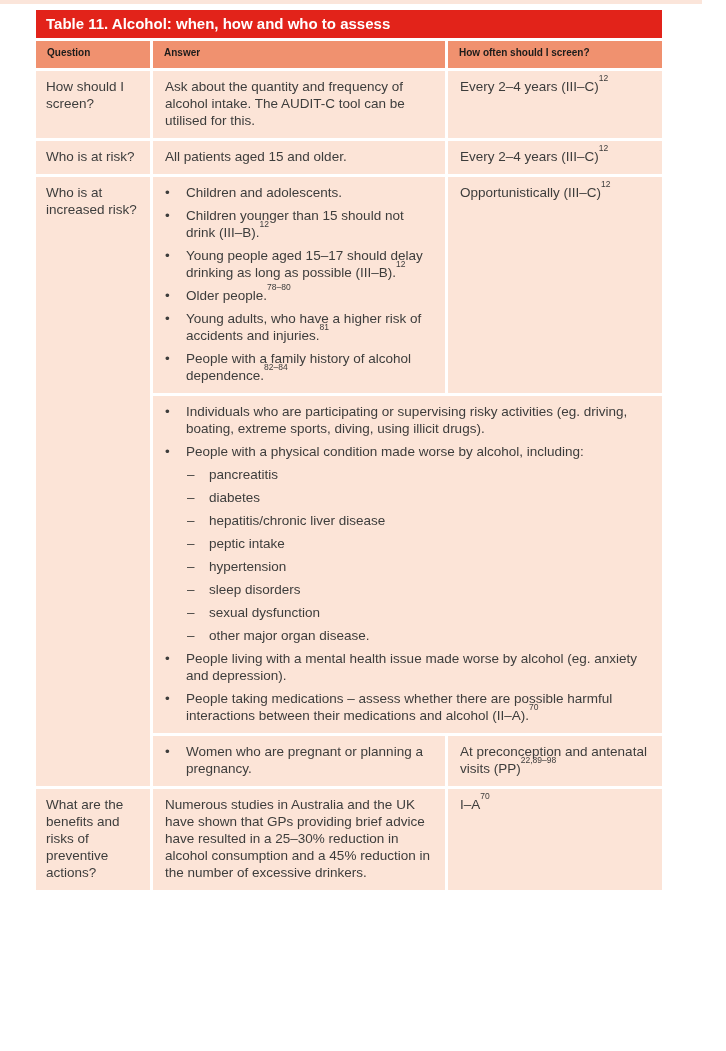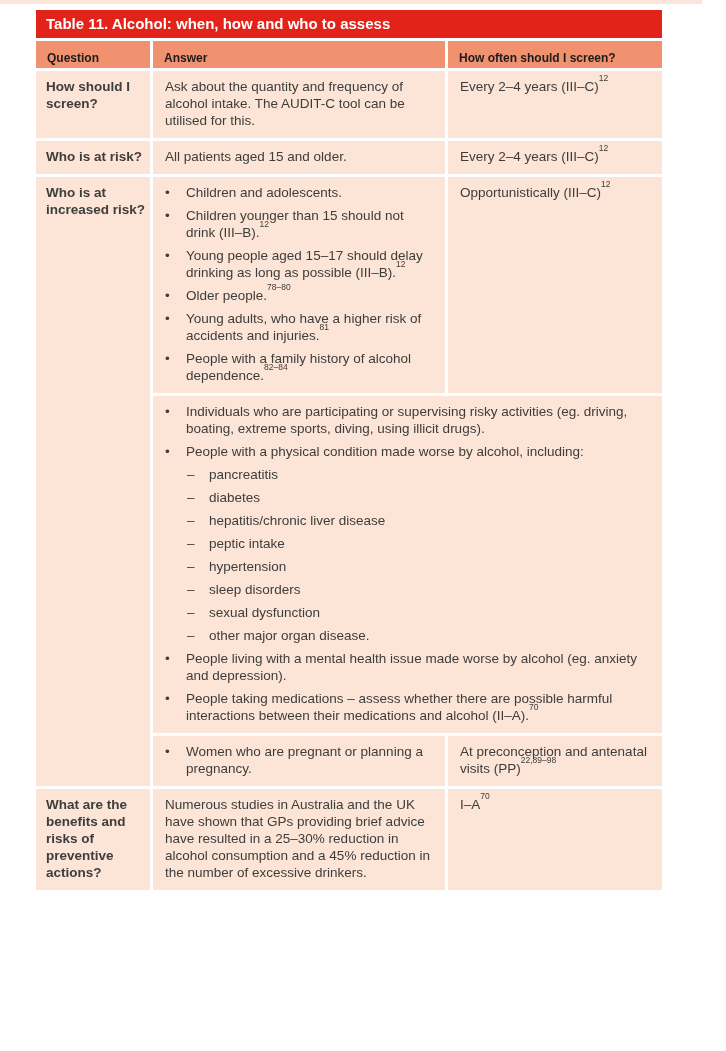--- a/index.html
+++ b/index.html
@@ -28,37 +28,37 @@
     color:#ffffff;
     font-size:15px; font-weight:bold;
     line-height:18px;
     padding:5px 10px;
     height:28px;
   }
   .col-header-row { display:flex; gap:3px; }
   .col-cell {
     background:var(--colhdr-bg, #f0916f);
     color:#1c1c1b;
-    font-size:12px; font-weight:bold;
+    font-size:10px; font-weight:bold;
     line-height:17px;
-    padding:9px 11px;
+    padding:3px 11px;
     height:27px;
   }
   .q-col { width:114px; flex:none; }
   .a-col { flex:1; }
   .o-col { width:214px; flex:none; }
 
   .t-row { display:flex; gap:3px; }
   .cell {
     background:var(--cell-bg, #fce4d7);
     font-size:13.5px;
     line-height:17px;
     color:#3d3d3c;
   }
-  .q-cell { width:114px; flex:none; padding:7px 2px 9px 10px;font-weight:bold; }
+  .q-cell { width:114px; flex:none; padding:7px 2px 9px 10px; }
   .subcol { display:flex; flex-direction:column; gap:3px; flex:1; }
   .subrow { display:flex; gap:3px; flex:1; }
   .a-cell { flex:1; padding:7px 12px 9px 12px; }
   .o-cell { width:214px; flex:none; padding:7px 12px 2px 12px; }
 
   .item { display:flex; }
   .item + .item { margin-top:6px; }
   .item.p { display:block; }
   .item.dash { margin-left:22px; }
   .marker { flex:none; }

